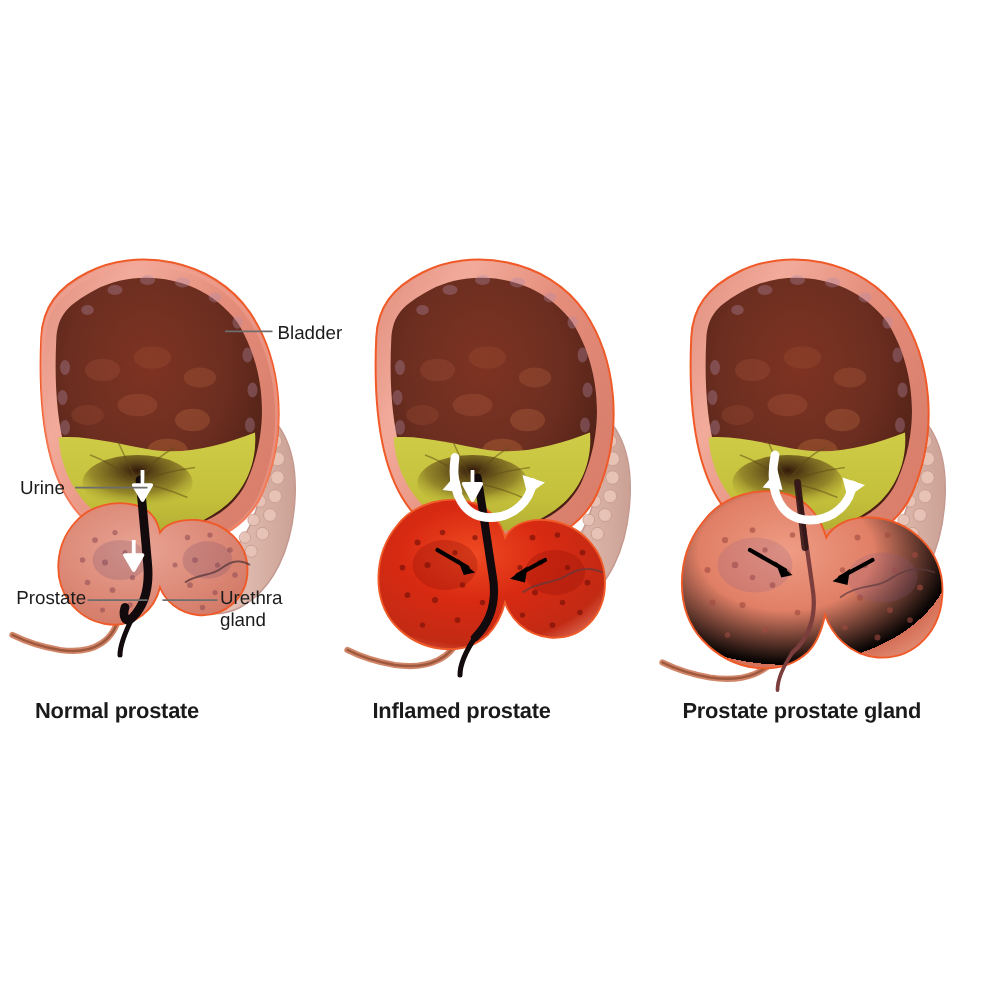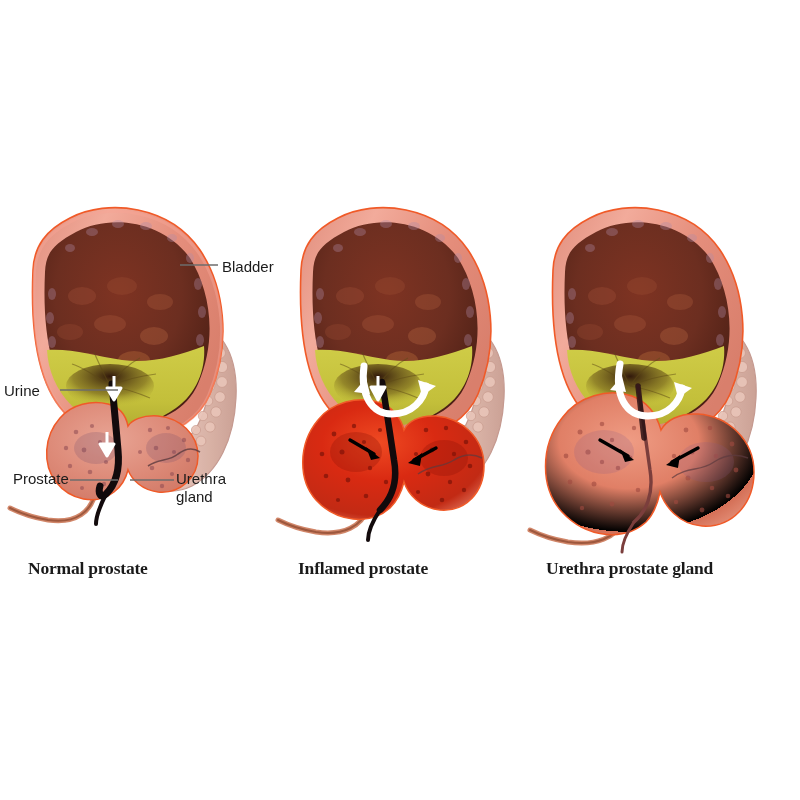--- a/index.html
+++ b/index.html
@@ -29,41 +29,41 @@
     width: 266px;
     height: 410px;
   }
   #panel-normal   { left: 0px;   }
   #panel-inflamed { left: 268px; }
   #panel-enlarged { left: 520px; }
 
   .caption {
     position: absolute;
     top: 558px;
-    font-family: Liberation Serif, serif;
+    font-family: Liberation Sans, sans-serif;
     font-size: 17.5px;
     font-weight: bold;
     color: #1a1a1a;
     letter-spacing: -0.2px;
     white-space: nowrap;
   }
   #caption-normal   { left: 28px;  }
   #caption-inflamed { left: 298px; }
   #caption-enlarged { left: 546px; }
 
   .anno-label {
     position: absolute;
     font-family: "Liberation Sans", sans-serif;
     font-size: 15px;
     color: #1b1b1b;
     white-space: nowrap;
     line-height: 18px;
   }
   #label-bladder  { left: 222px; top: 258px; }
-  #label-urine    { left: 4px;  top: 382px; }
+  #label-urine    { left: 16px;  top: 382px; }
   #label-urethra  { left: 13px;  top: 470px; }
   #label-prostate { left: 176px; top: 470px; white-space: normal; width: 62px; }
 
   svg { display: block; }
 </style>
 </head>
 <body>
 
 <div id="figure-root">
 
@@ -646,15 +646,15 @@
   <div class="anno-label" id="label-bladder">Bladder</div>
   <div class="anno-label" id="label-urine">Urine</div>
   <div class="anno-label" id="label-urethra">Prostate</div>
   <div class="anno-label" id="label-prostate">
     <span>Urethra</span><br>
     <span>gland</span>
   </div>
 
   <div class="caption" id="caption-normal">Normal prostate</div>
   <div class="caption" id="caption-inflamed">Inflamed prostate</div>
-  <div class="caption" id="caption-enlarged">Urethra prostate gland</div>
+  <div class="caption" id="caption-enlarged">Prostate prostate gland</div>
 
 </div>
 
 </body></html>

